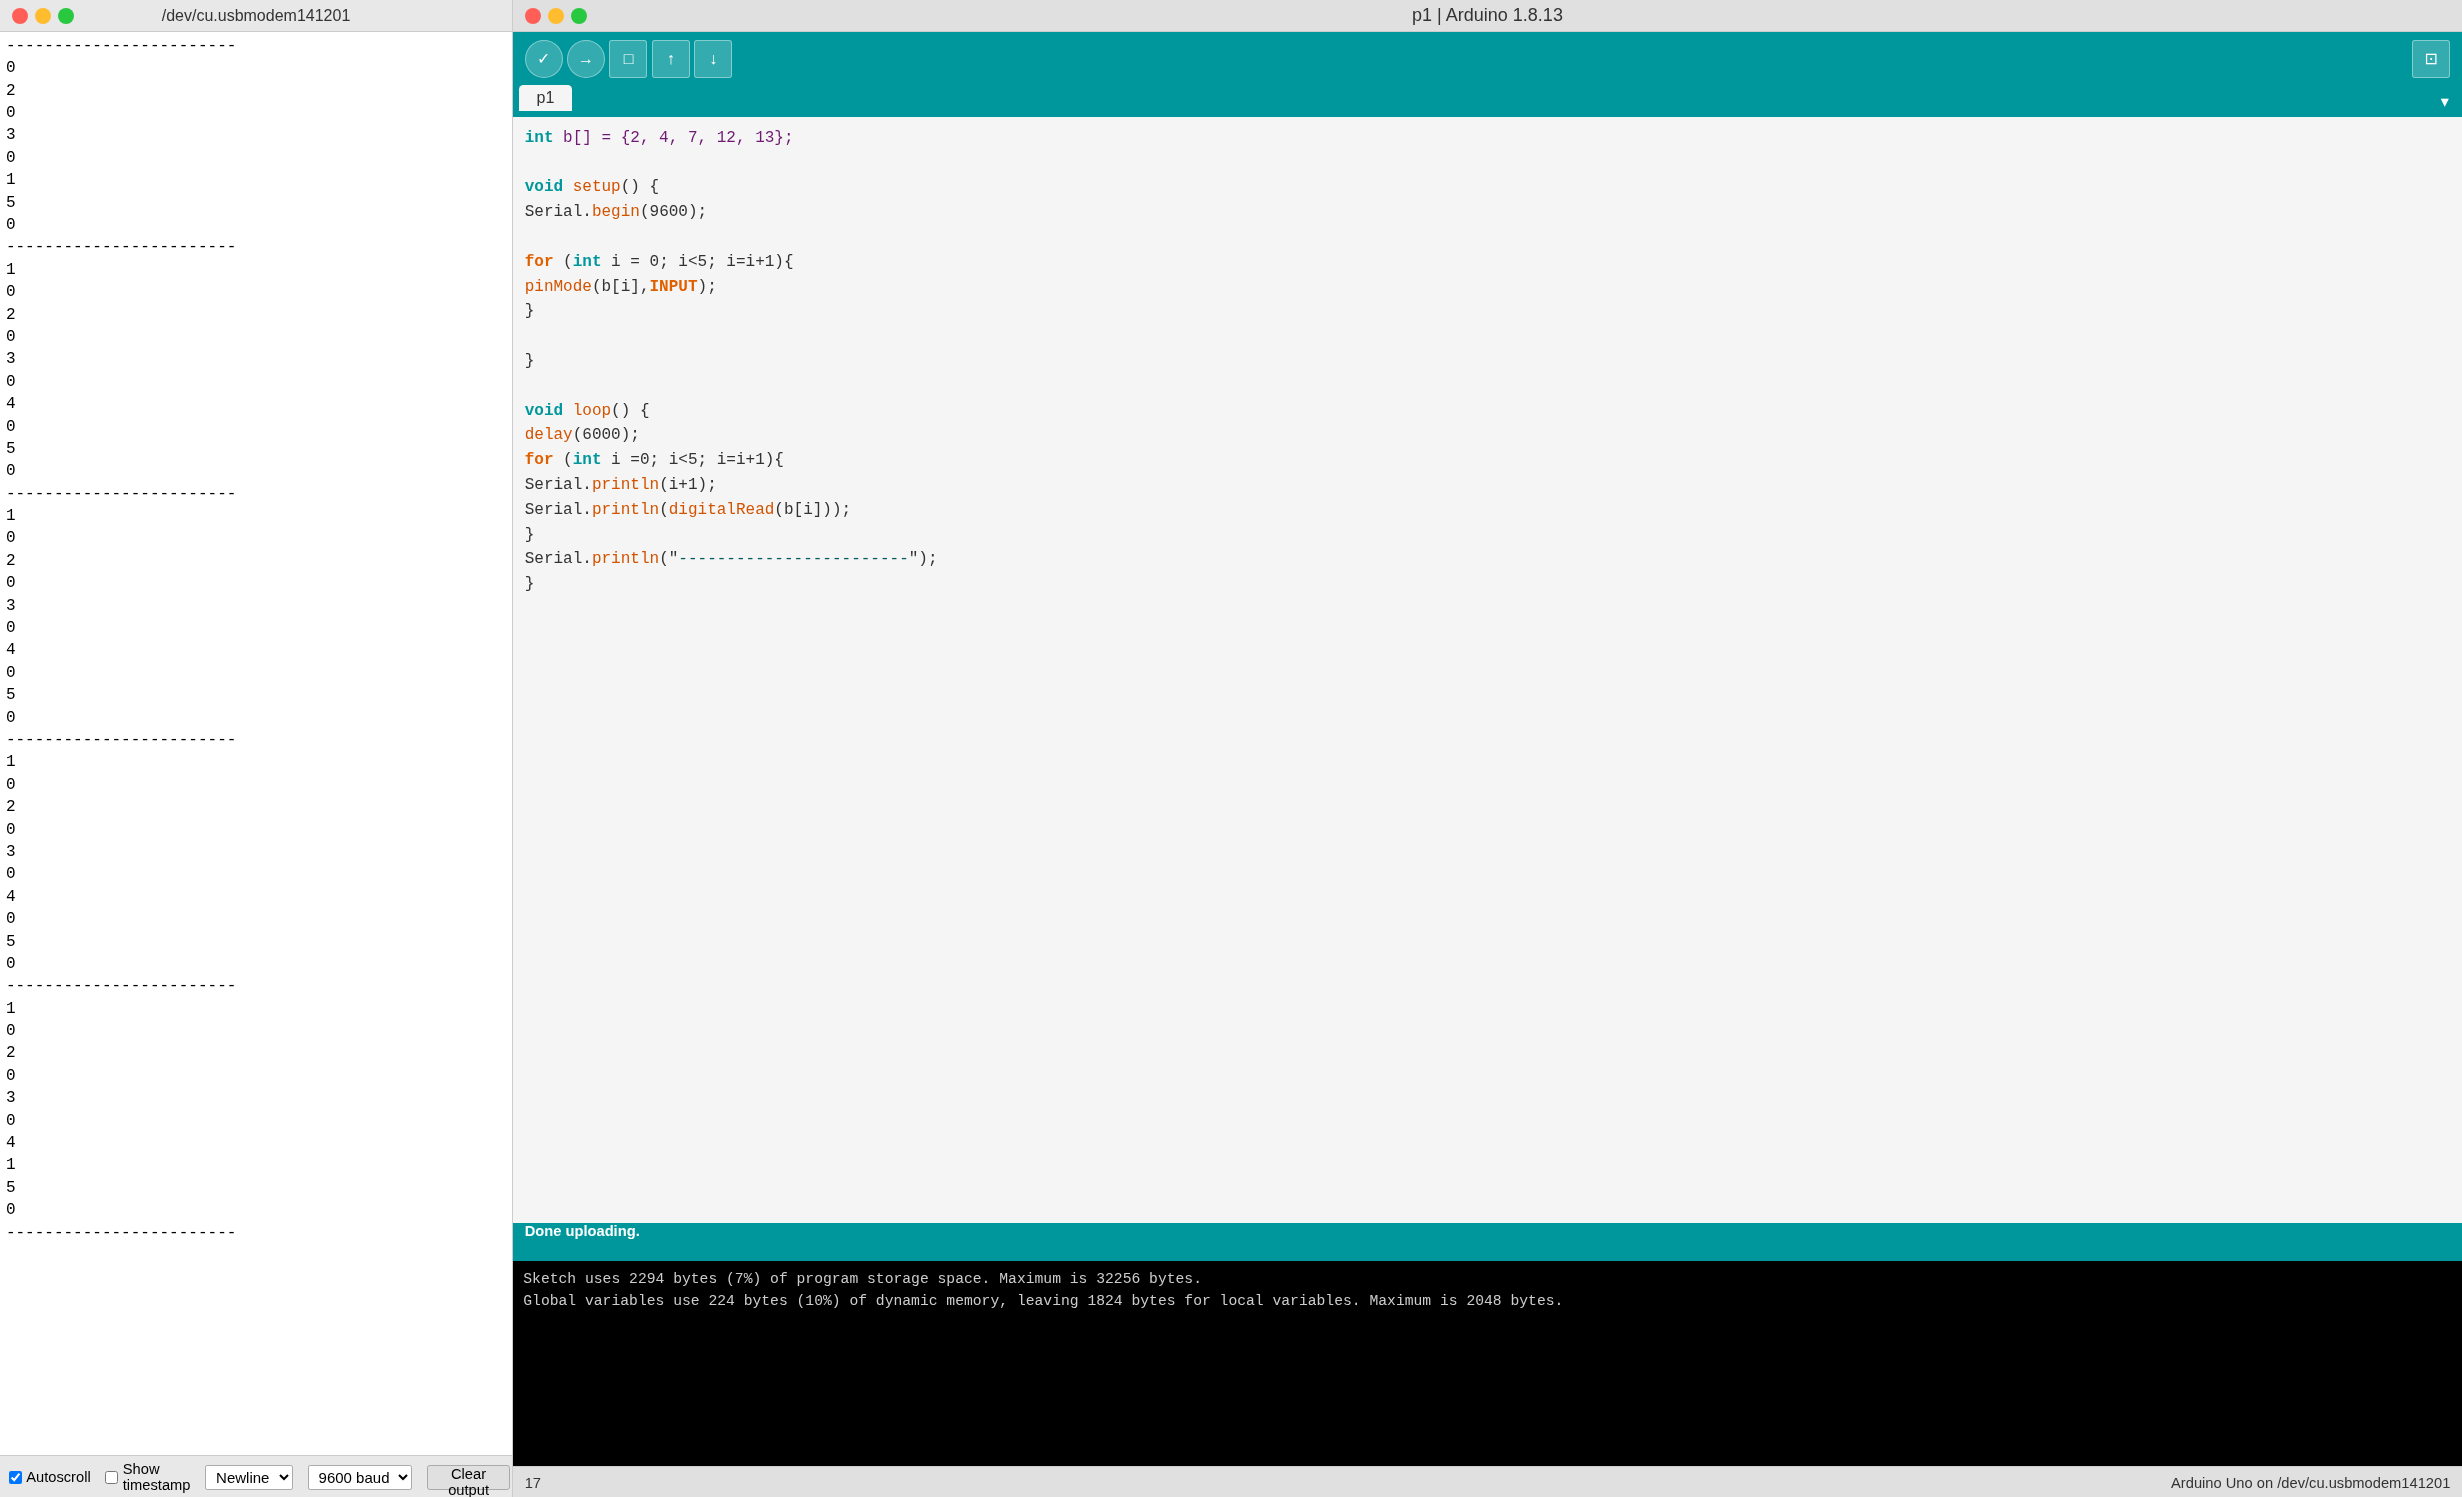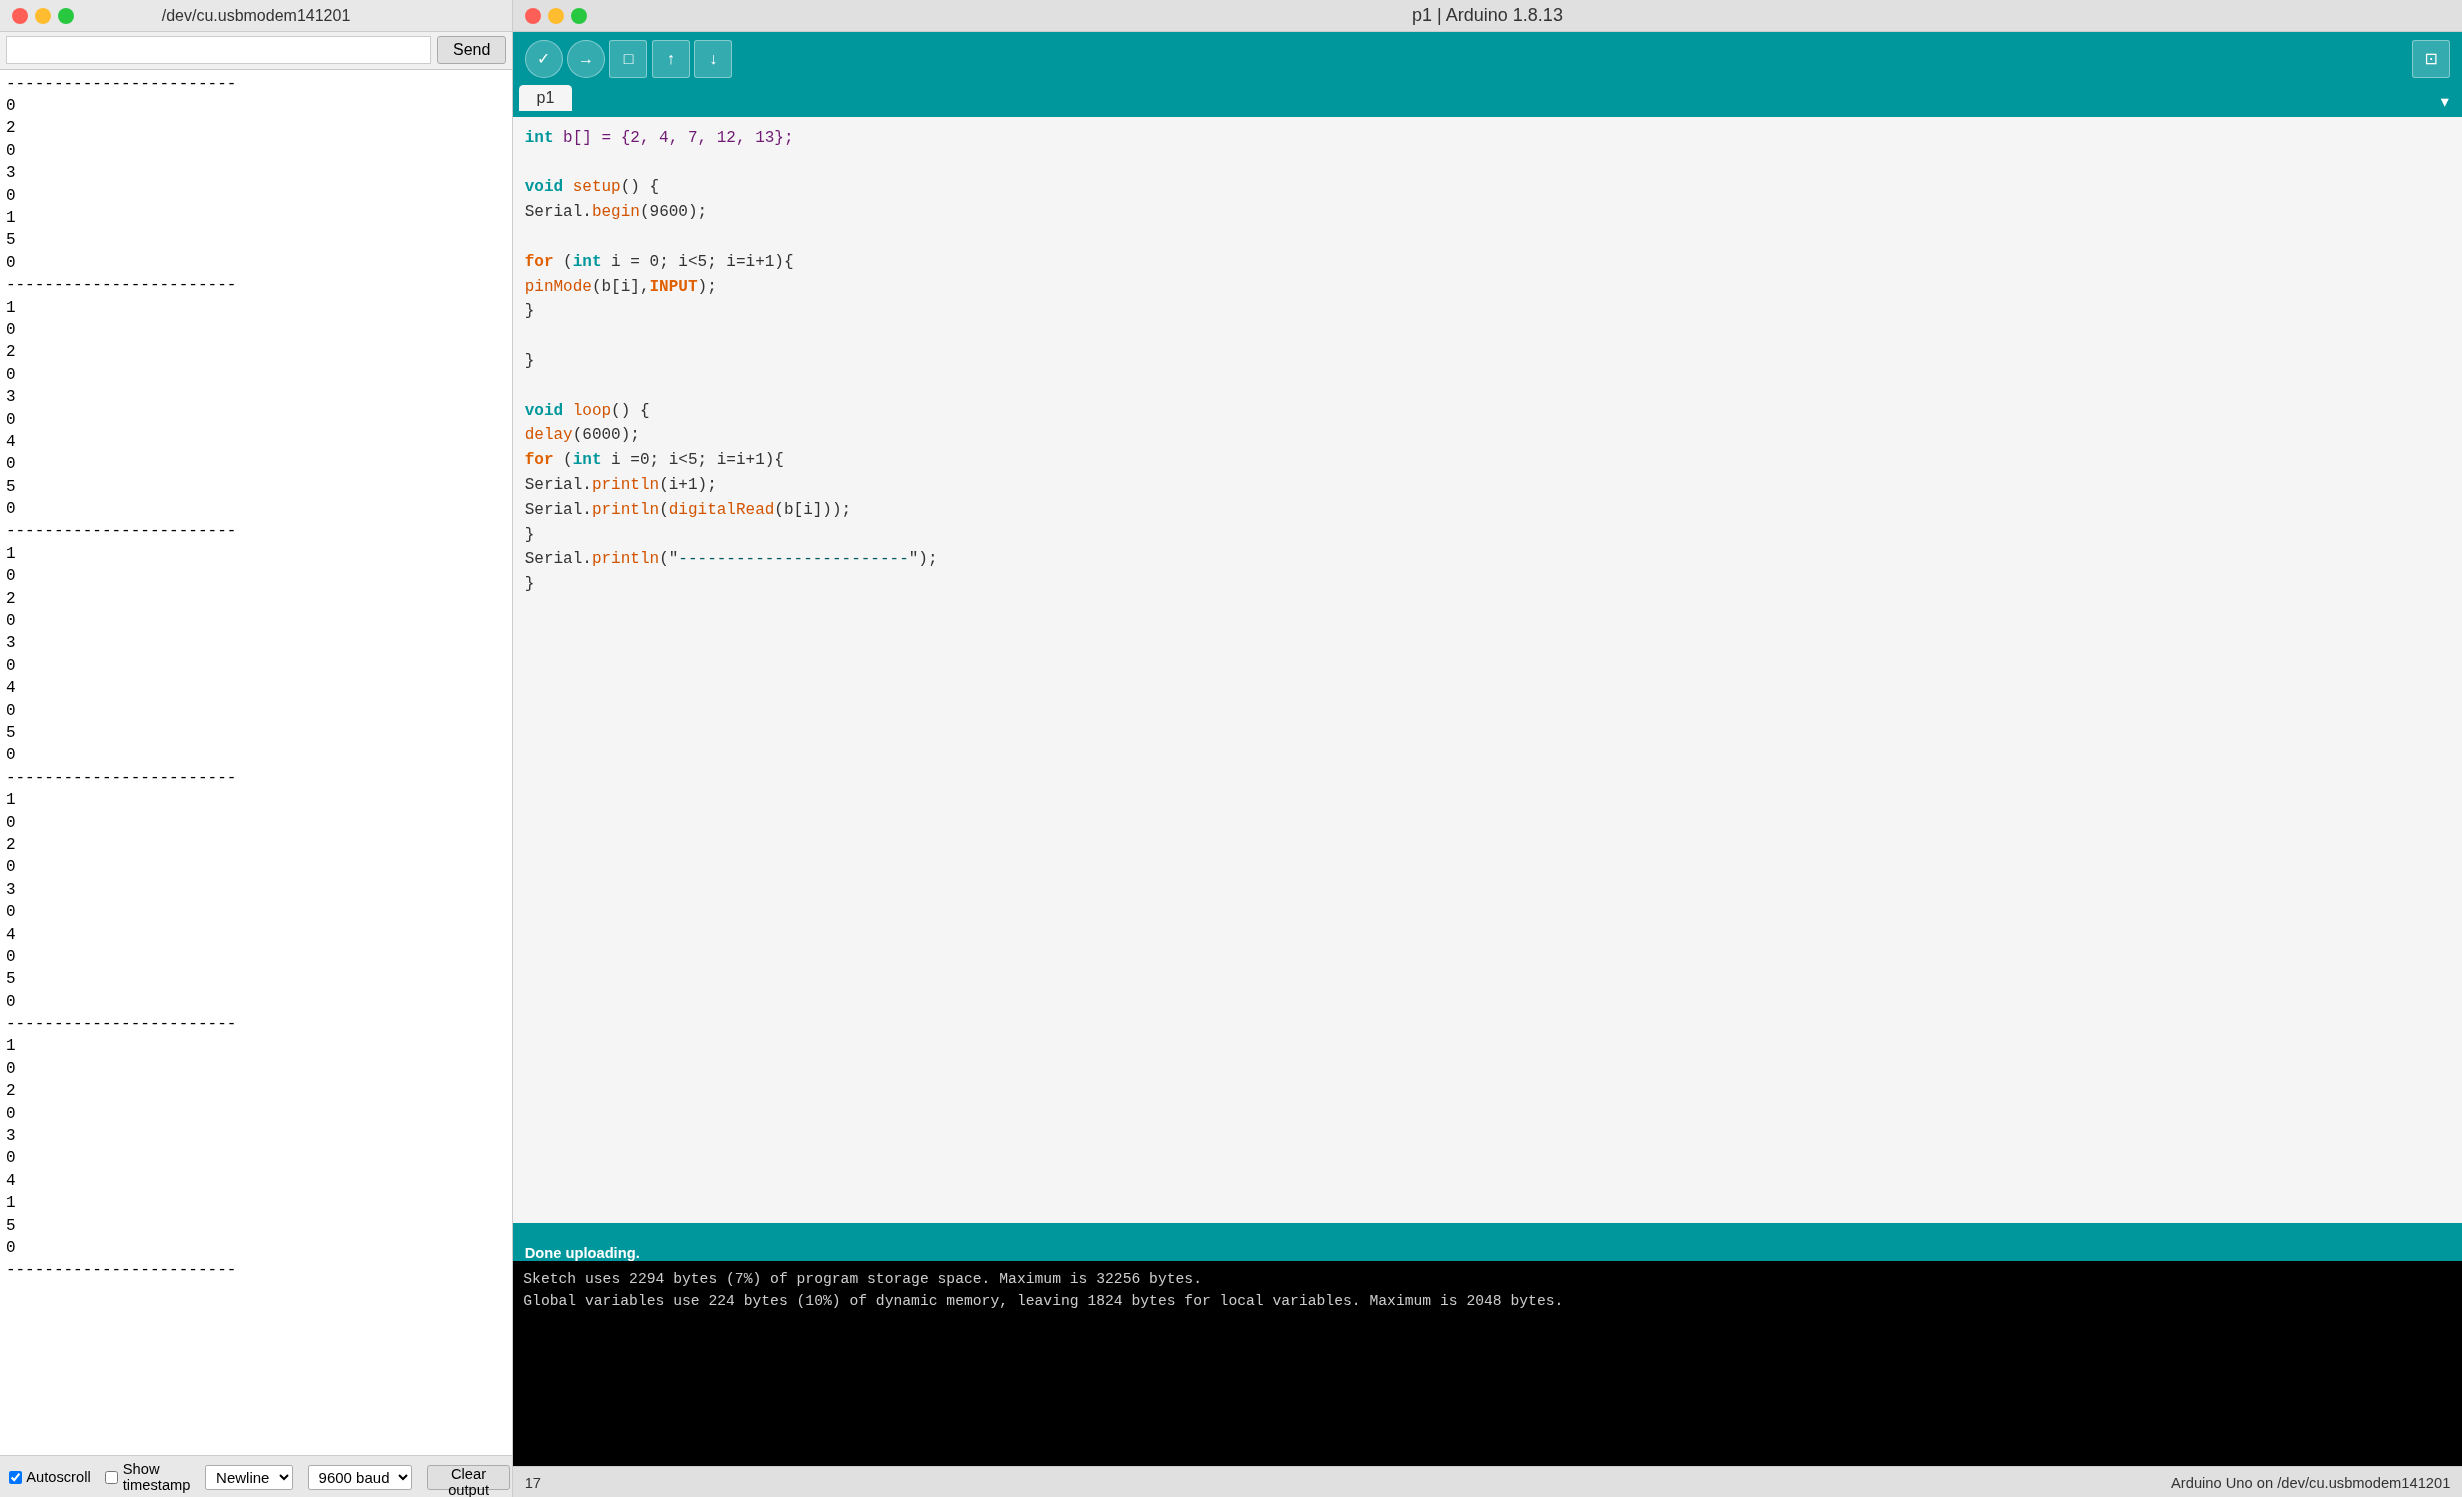--- a/index.html
+++ b/index.html
@@ -274,21 +274,21 @@
       font-family: 'Courier New', Courier, monospace;
       font-size: 16px;
       line-height: 1.55;
       overflow-y: auto;
     }
 
     .status-bar {
       height: 38px;
       background: #00979c;
       display: flex;
-      align-items: flex-end;
+      align-items: flex-start;
       padding: 0 11.7px;
       font-size: 14.7px;
       color: white;
       font-weight: bold;
     }
 
     .console-area {
       height: 205px;
       background: #000;
       padding: 7.3px 10.3px;
@@ -318,24 +318,20 @@
 
   <div class="serial-titlebar">
     <div class="window-controls">
       <button class="window-btn btn-close"></button>
       <button class="window-btn btn-min"></button>
       <button class="window-btn btn-max"></button>
     </div>
     <span class="serial-title">/dev/cu.usbmodem141201</span>
   </div>
 
-  <div class="serial-input-bar">
-    <input class="serial-input" type="text" placeholder="" style="">
-    <button class="send-button">Send</button>
-  </div>
 
   <div class="serial-output">
     <pre>------------------------
 0
 2
 0
 3
 0
 1
 5

